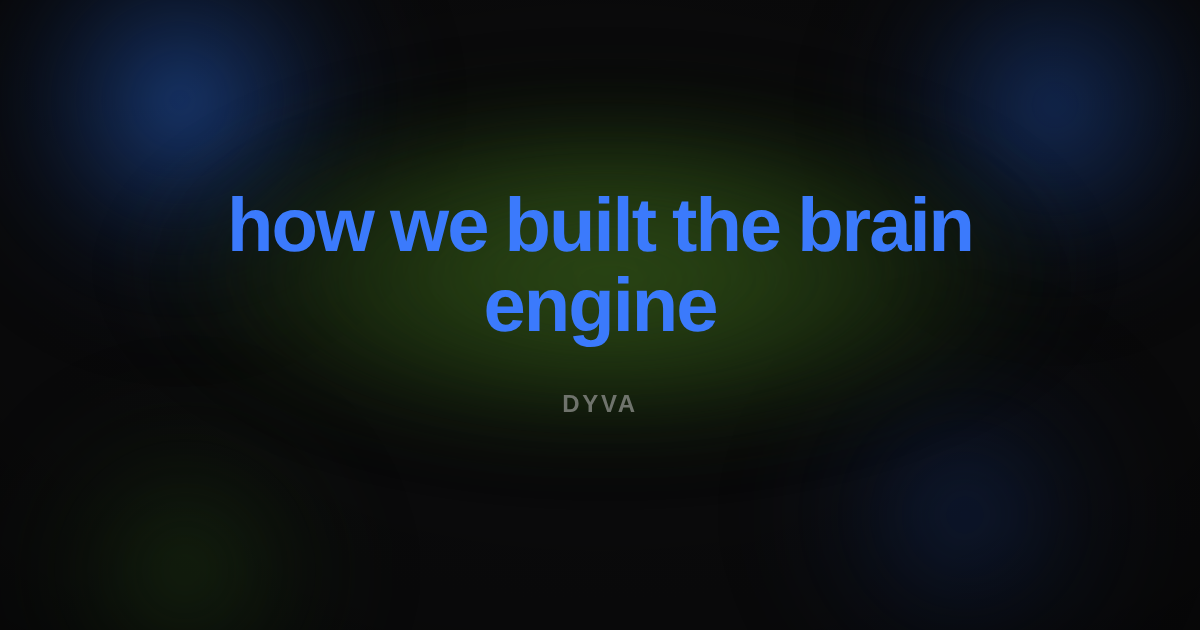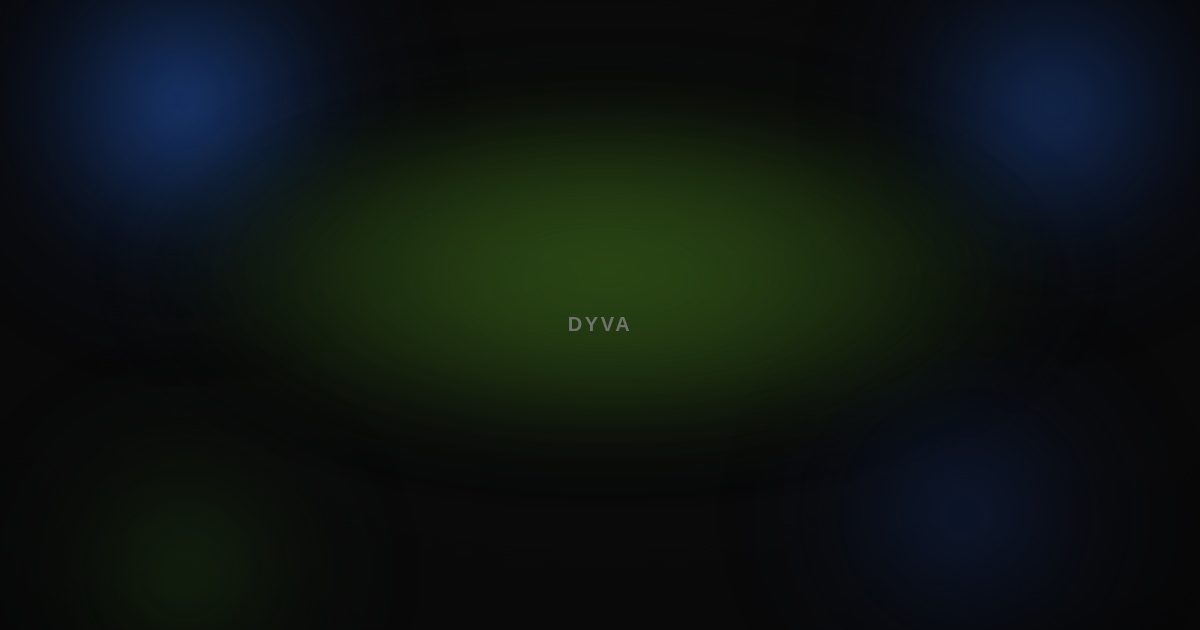--- a/index.html
+++ b/index.html
@@ -156,21 +156,21 @@
     line-height: 1.055;
     font-weight: 700;
     letter-spacing: -2.0px;
     color: #3b7afc;
     word-spacing: -2px;
     text-rendering: geometricPrecision;
   }
 
   .subtitle {
     margin-top: 44px;
-    font-size: 20px;
+    font-size: 24px;
     font-weight: 700;
     letter-spacing: 2.6px;
     color: #6f736c;
     text-transform: uppercase;
   }
 </style>
 </head>
 <body>
 
 <div class="og-canvas">
@@ -179,17 +179,18 @@
     <div class="glow glow--blue-tl"></div>
     <div class="glow glow--blue-tr"></div>
     <div class="glow glow--green-bl"></div>
     <div class="glow glow--blue-br"></div>
     <div class="glow glow--center-green"></div>
     <div class="glow glow--center-green-soft"></div>
     <div class="glow glow--vignette"></div>
   </div>
 
   <div class="content">
+    <h1 class="headline">how we built the brain engine</h1>
 
     <div class="subtitle">DYVA</div>
   </div>
 
 </div>
 
 </body></html>

